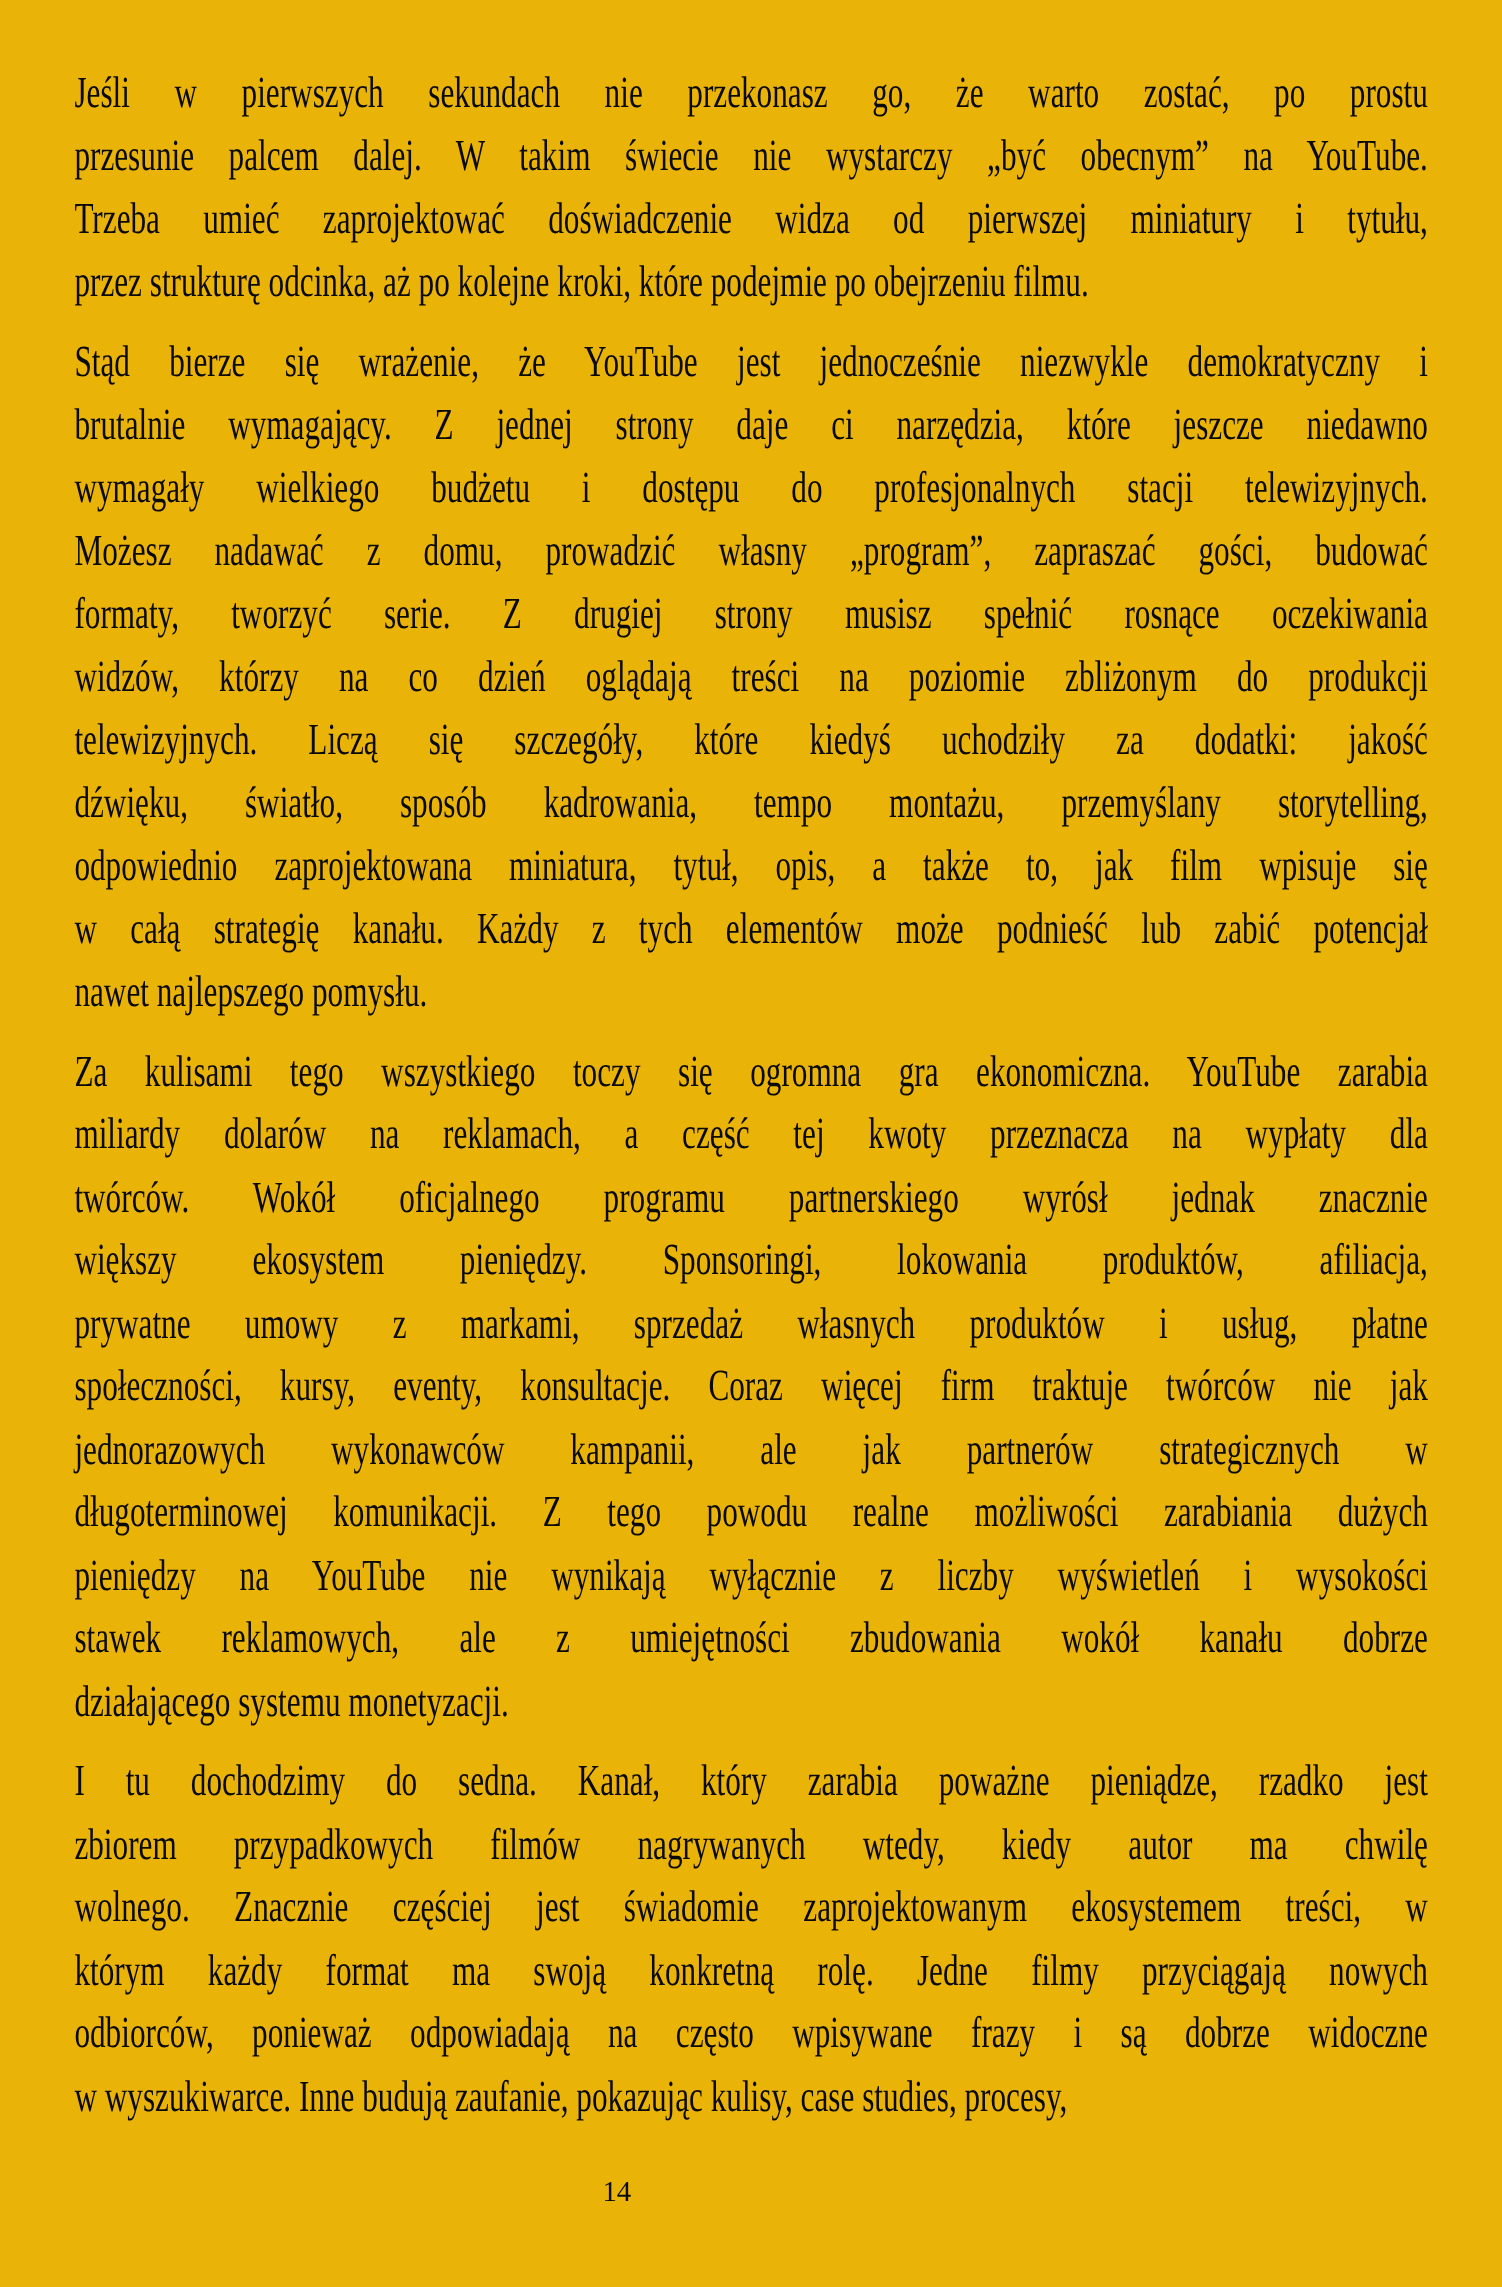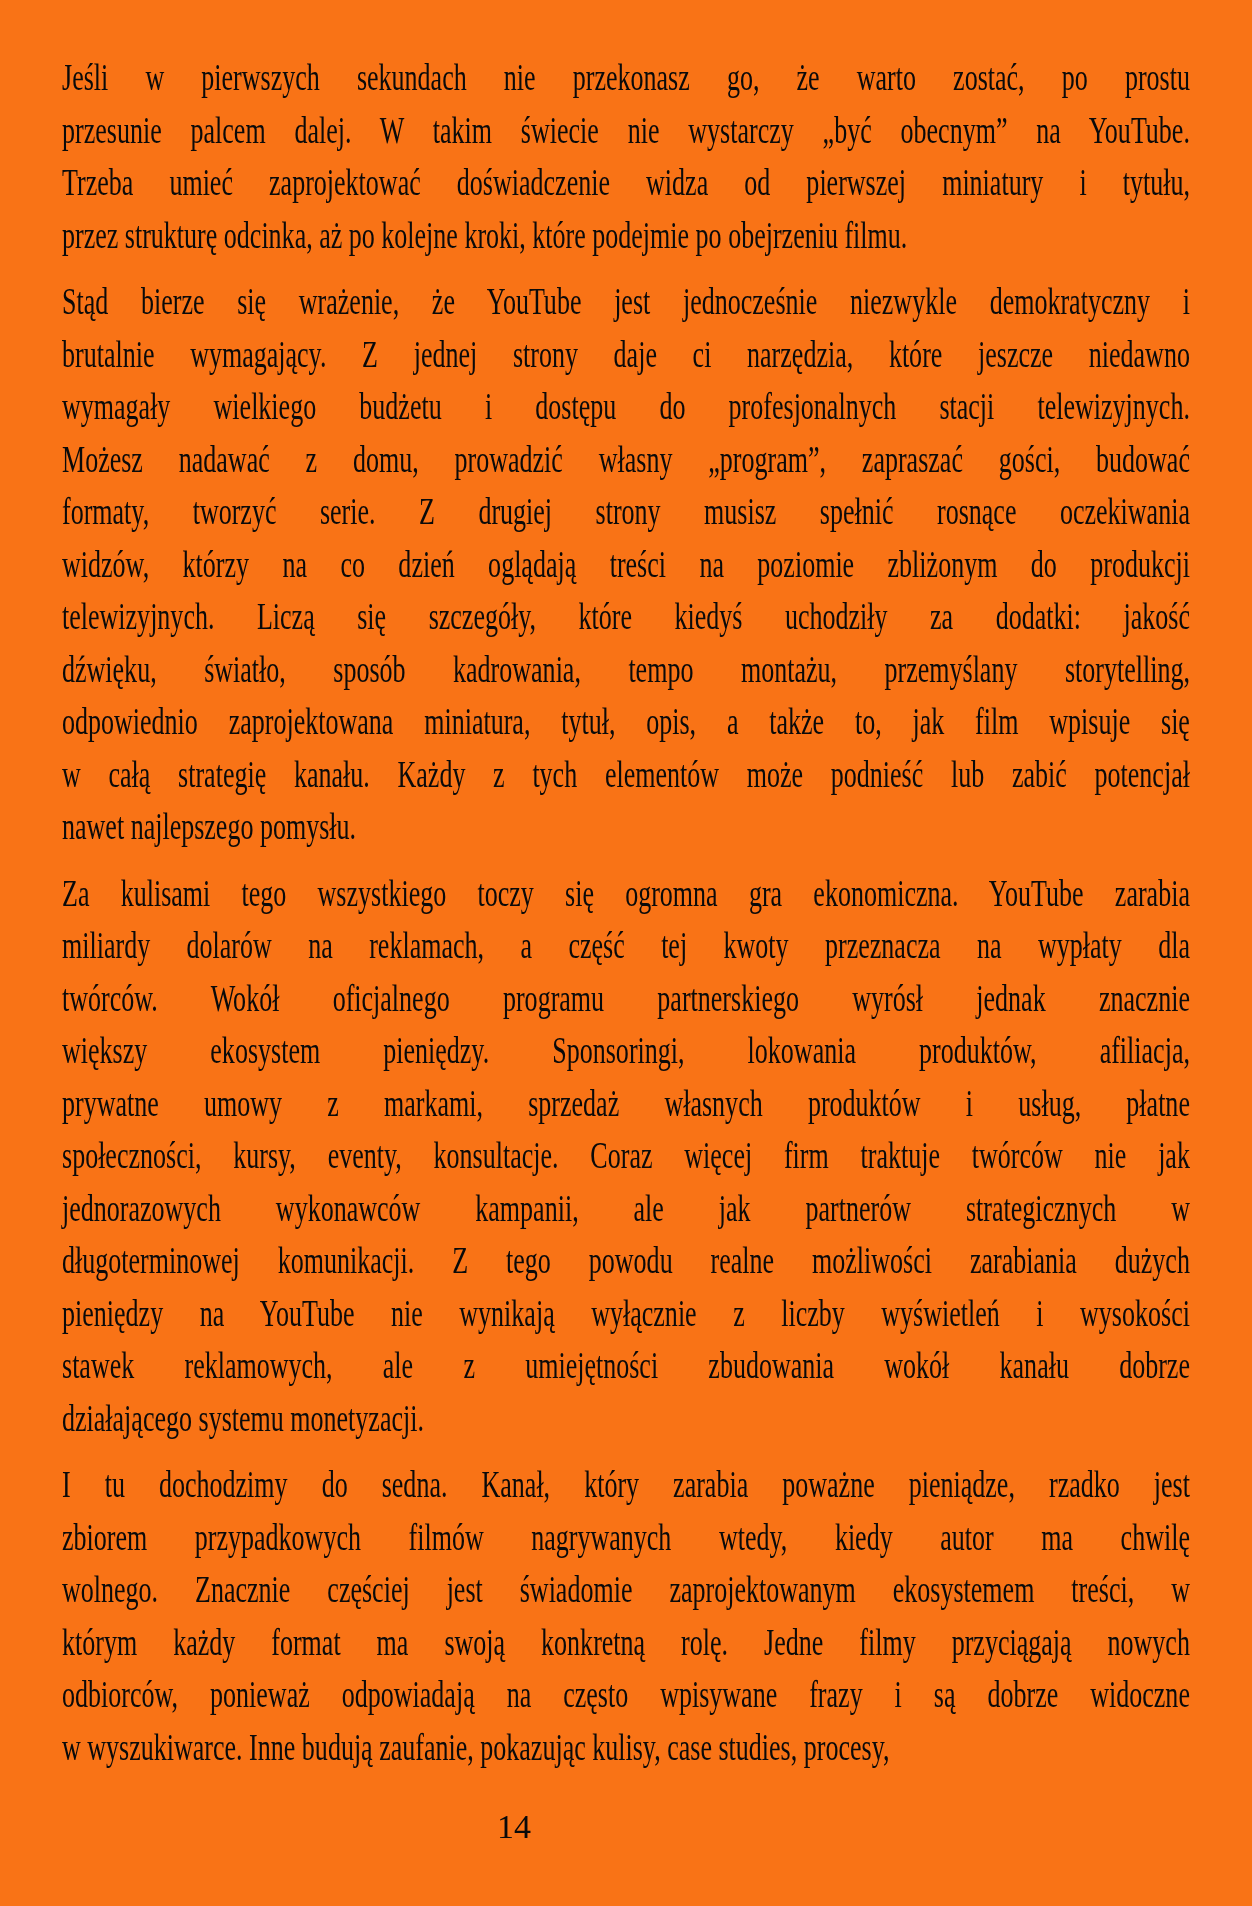--- a/index.html
+++ b/index.html
@@ -4,21 +4,21 @@
 <style>
   html, body {
     margin: 0;
     padding: 0;
     background: #ffffff;
   }
   .page {
     position: relative;
     width: 1252px;
     height: 1906px;
-    background: #f97316;
+    background: #eab308;
     color: #000000;
     overflow: hidden;
     font-family: "Liberation Serif", "DejaVu Serif", serif;
     text-decoration: underline;
   }
   .text-block {
     position: absolute;
     left: 62px;
     top: 52px;
     width: 1604px;               
@@ -40,21 +40,21 @@
   }
   .line.end {
     text-align-last: left;
   }
   .page-number {
     position: absolute;
     top: 1807px;
     left: 0;
     width: 1028px;
     text-align: center;
-    font-size: 34px;
+    font-size: 24px;
     line-height: 40px;
     color: #0a0a0a;
   }
 </style>
 </head>
 <body>
 
 <div class="page">
 
   <div class="text-block">

